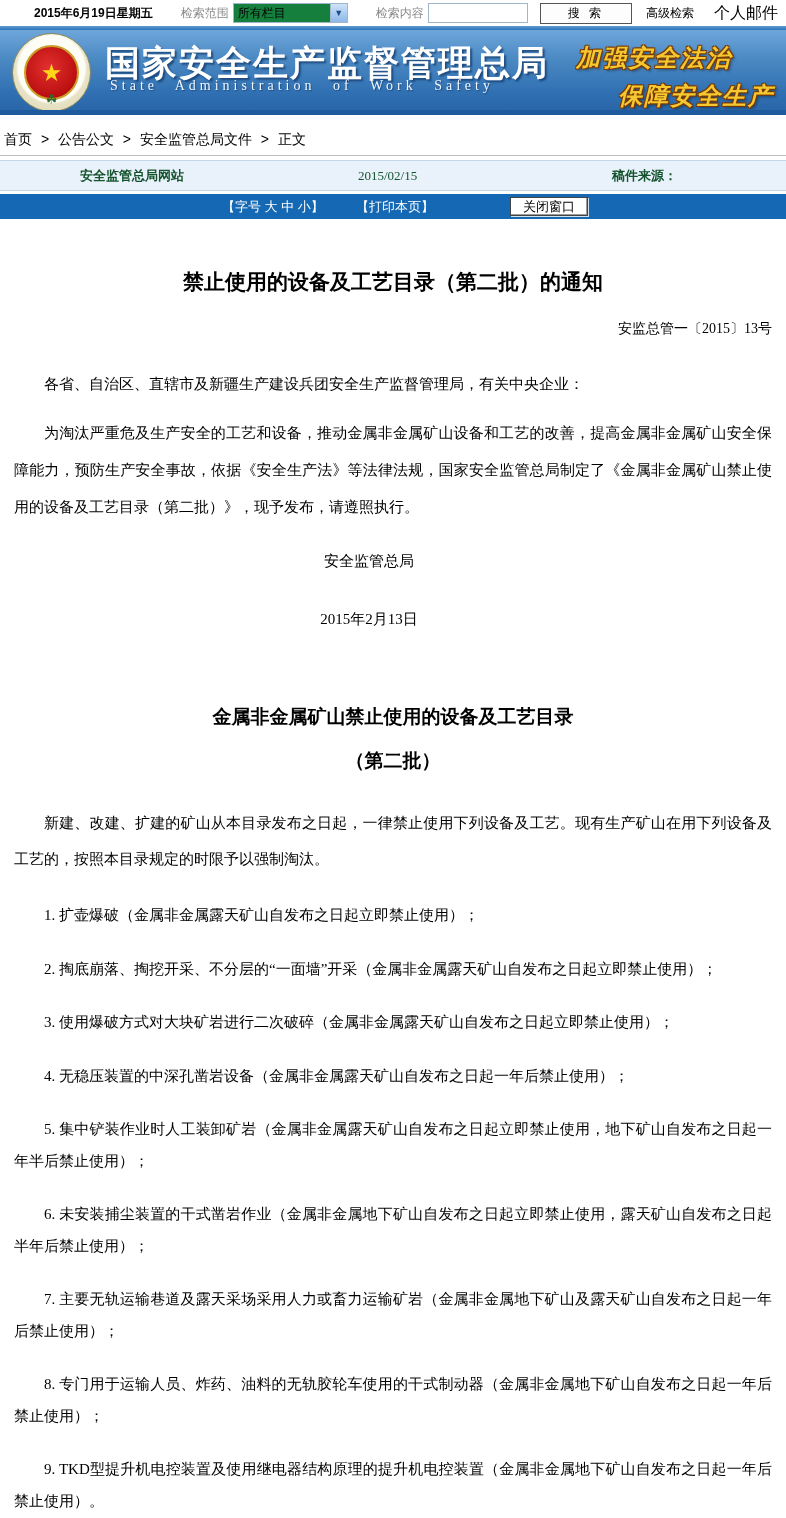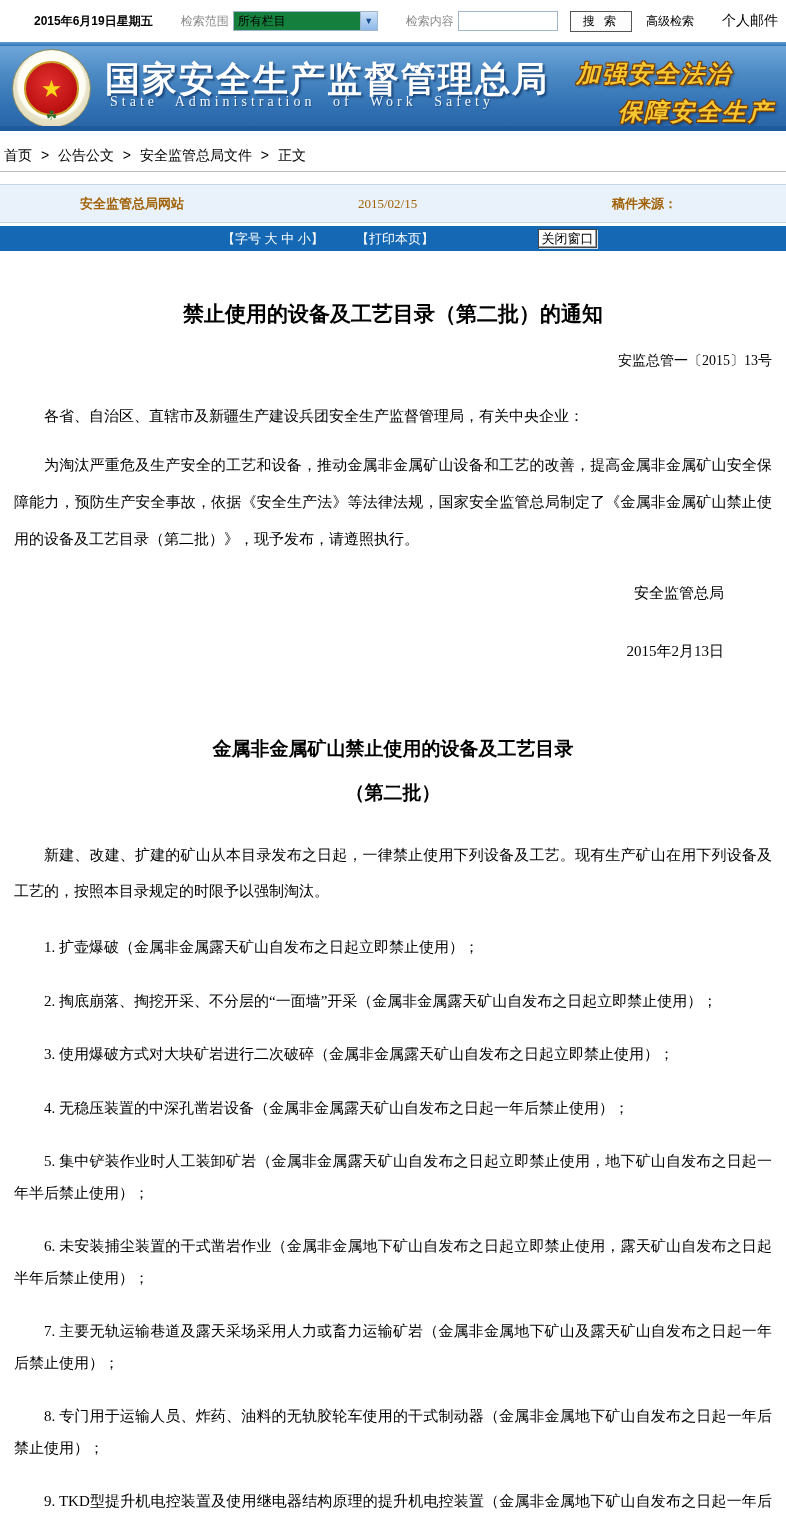--- a/index.html
+++ b/index.html
@@ -6,46 +6,46 @@
   html,body { background:#fff; }
   body {
     width:786px; min-height:1518px; margin:0 auto;
     font-family:"Liberation Sans", sans-serif;
     color:#000; overflow-x:hidden;
   }
   .page { width:786px; position:relative; }
 
   
   .topbar {
-    height:42px; background:#fff; display:flex; align-items:center;
+    height:26px; background:#fff; display:flex; align-items:center;
     font-size:12px; padding:0 8px; white-space:nowrap;
   }
   .topbar .date { margin-left:26px; color:#000; font-weight:bold; font-size:12px; }
   .topbar .scope-label, .topbar .content-label { color:#8a8a8a; margin-left:28px; }
   .select-box {
     margin-left:4px; width:152px; height:20px; border:1px solid #9fb6cd;
     display:flex; align-items:center; background:#15803d; cursor:pointer;
   }
   .select-box .sel-val { flex:1; padding:0 4px; font-size:12px; color:#000; }
   .select-box .sel-arrow {
     width:17px; height:18px; background:linear-gradient(#cfe3f7,#8db8e8);
     border-left:1px solid #9fb6cd; color:#1b4f8f; font-size:9px;
     display:flex; align-items:center; justify-content:center;
   }
   .search-input {
     margin-left:4px; width:100px; height:20px; border:1px solid #9fb6cd;
     font-size:12px; padding:0 3px;
   }
   .search-btn {
-    margin-left:12px; height:21px; padding:0 12px; background:#fdfdfd;
+    margin-left:12px; height:21px; padding:0 27px; background:#fdfdfd;
     border:1px solid #555; font-size:12px; letter-spacing:3px; cursor:pointer;
     font-family:"Liberation Sans", sans-serif;
   }
   .adv-link { margin-left:14px; color:#000; cursor:pointer; font-size:12px; }
-  .mail-link { margin-left:28px; color:#000; cursor:pointer; font-size:14px; }
+  .mail-link { margin-left:20px; color:#000; cursor:pointer; font-size:16px; }
   .topbar-rule { height:4px; background:linear-gradient(#5e9ad2,#2f74b5); }
 
   
   .banner {
     height:85px; position:relative;
     background:linear-gradient(180deg,#6ea6da 0%, #4c8ac4 35%, #2f6fb2 80%, #2a66a8 100%);
     border-bottom:5px solid #1d5染a; border-bottom:5px solid #1d5a9e;
     overflow:hidden;
   }
   .emblem {
@@ -85,54 +85,54 @@
   
   .breadcrumb {
     padding:16px 4px 6px 4px; font-size:14px; color:#000;
     border-bottom:1px solid #bdbdbd;
   }
   .breadcrumb a { color:#000; text-decoration:none; cursor:pointer; }
   .breadcrumb .sep { margin:0 5px; color:#000; }
 
   
   .infobar {
-    margin-top:12px; height:39px; background:#e9f2fb;
+    margin-top:4px; height:31px; background:#e9f2fb;
     border-top:1px solid #c3d7ea; border-bottom:1px solid #c3d7ea;
-    display:flex; align-items:center; font-size:13px; color:#a16207; position:relative;
+    display:flex; align-items:center; font-size:13px; color:#14532d; position:relative;
   }
   .infobar .src-site { position:absolute; left:80px; font-weight:bold; }
   .infobar .pub-date { position:absolute; left:358px; font-family:"Liberation Serif", serif; }
   .infobar .origin { position:absolute; left:612px; font-weight:bold; }
 
   
   .toolbar {
     margin-top:3px; height:25px; background:#1568b4; color:#fff;
     display:flex; align-items:center; font-size:13px; position:relative;
   }
   .toolbar .fontsize-ctl { position:absolute; left:222px; cursor:pointer; }
   .toolbar .print-ctl { position:absolute; left:356px; cursor:pointer; }
   .toolbar .close-btn {
-    position:absolute; left:538px; width:59px; height:19px;
+    position:absolute; left:510px; width:78px; height:19px;
     background:#fff; border:1px solid #444;
     box-shadow:inset -1px -1px 0 #9a9a9a, 1px 1px 0 #cfe0ef;
     font-size:13px; color:#000; cursor:pointer; line-height:16px;
     font-family:"Liberation Sans", sans-serif;
   }
 
   
   .article {
     padding:40px 14px 0 14px;
     font-family:"Liberation Serif", serif; font-size:15px; color:#000;
   }
   .doc-title { text-align:center; font-size:21px; font-weight:bold; line-height:2.25; }
   .doc-number { text-align:right; font-size:14px; margin-top:14px; }
   .article p.body-p { line-height:2.45; text-indent:2em; text-align:justify; }
   .salutation { margin-top:28px; }
   .main-body { margin-top:12px; }
-  .sign-block { text-align:right; padding-right:48px; margin-top:18px; }
+  .sign-block { text-align:center; padding-right:48px; margin-top:18px; }
   .sign-block .signer { line-height:2.4; }
   .sign-block .sign-date { line-height:2.4; margin-top:22px; }
 
   .catalog-title { text-align:center; font-size:19px; font-weight:bold; line-height:2.3; margin-top:58px; }
   .catalog-intro { margin-top:22px; }
   .item-list p { line-height:2.1; text-indent:2em; text-align:justify; margin-top:22px; }
 </style>
 </head>
 <body>
 

